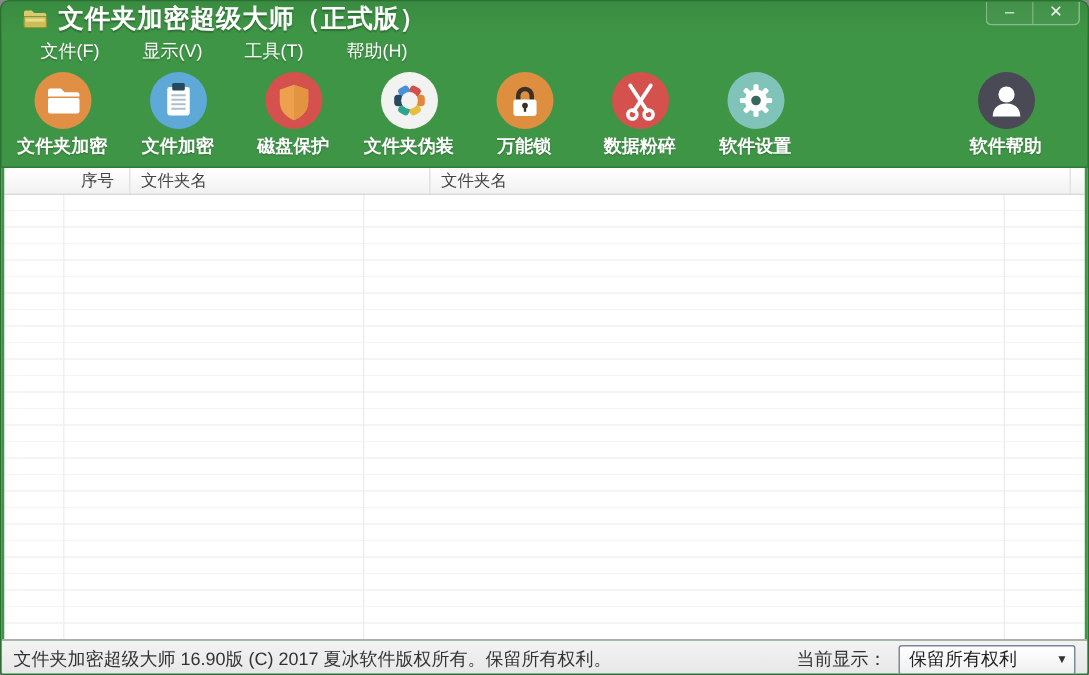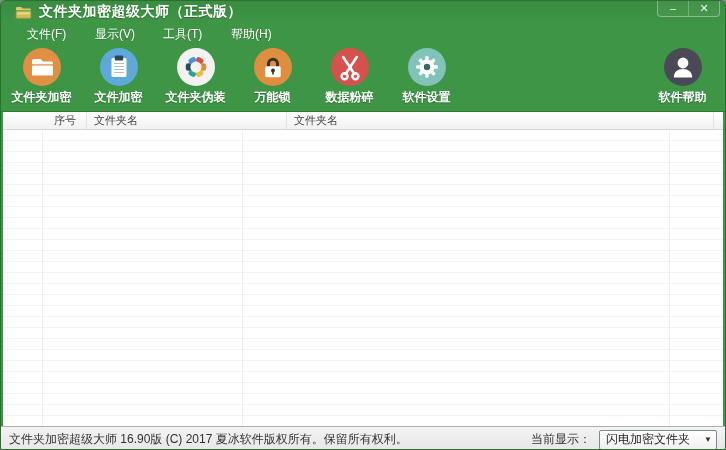--- a/index.html
+++ b/index.html
@@ -20,21 +20,21 @@
   
   .titlebar{
     height:22px;
     display:flex;align-items:center;
     background:linear-gradient(#398c40,#3f9546);
     padding-left:14px;
     position:relative;
   }
   .app-icon{margin-right:7px;display:flex;align-items:center;}
   .title-text{
-    color:#fff;font-size:14px;font-weight:bold;
+    color:#fff;font-size:17px;font-weight:bold;
     text-shadow:0 1px 1px rgba(0,0,0,.25);
     letter-spacing:.5px;
   }
   .win-controls{
     position:absolute;top:0;right:5px;
     display:flex;
     border:1px solid rgba(255,255,255,.35);
     border-top:none;
     border-radius:0 0 4px 4px;
     background:rgba(255,255,255,.05);
@@ -58,21 +58,21 @@
     color:#fff;font-size:12px;
     margin-right:28px;
     text-shadow:0 1px 1px rgba(0,0,0,.2);
     cursor:default;
     min-width:40px;
   }
   
   .toolbar{
     height:64px;
     display:flex;align-items:flex-start;
-    padding:2px 4px 0 2px;
+    padding:2px 16px 0 2px;
     border-bottom:1px solid #2e7a35;
   }
   .tool-btn{
     width:77px;
     display:flex;flex-direction:column;align-items:center;
     cursor:pointer;
   }
   .tool-btn .circ{width:40px;height:40px;display:block;}
   .tool-label{
     margin-top:2px;
@@ -191,20 +191,28 @@
         <g stroke="#a9bfce" stroke-width="1.2">
           <line x1="15.2" y1="16.5" x2="24.8" y2="16.5"></line>
           <line x1="15.2" y1="19.5" x2="24.8" y2="19.5"></line>
           <line x1="15.2" y1="22.5" x2="24.8" y2="22.5"></line>
           <line x1="15.2" y1="25.5" x2="24.8" y2="25.5"></line>
         </g>
       </svg>
       <span class="tool-label">文件加密</span>
     </div>
 
+    <div class="tool-btn">
+      <svg class="circ" viewBox="0 0 40 40">
+        <circle cx="20" cy="20" r="19" fill="#d5514e"></circle>
+        <path d="M20 9.5 l9.5 3.4 v7.6 c0 7-4.6 10.6-9.5 12.6 c-4.9-2-9.5-5.6-9.5-12.6 v-7.6 z" fill="#eda14f"></path>
+        <path d="M20 9.5 l9.5 3.4 v7.6 c0 7-4.6 10.6-9.5 12.6 z" fill="#e39440"></path>
+      </svg>
+      <span class="tool-label">磁盘保护</span>
+    </div>
 
     <div class="tool-btn">
       <svg class="circ" viewBox="0 0 40 40">
         <circle cx="20" cy="20" r="19" fill="#f2f2f0"></circle>
         <g>
           <g transform="rotate(-30 20 20)">
               <rect x="16.2" y="9.8" width="7.6" height="5.6" rx="2.4" fill="#4a90d9"></rect>
             </g>
           <g transform="rotate(30 20 20)">
               <rect x="16.2" y="9.8" width="7.6" height="5.6" rx="2.4" fill="#d24f4a"></rect>
@@ -309,18 +317,18 @@
       <div class="vline v1"></div>
       <div class="vline v2"></div>
       <div class="vline v3"></div>
     </div>
   </div>
 
   <div class="statusbar">
     <span class="status-text">文件夹加密超级大师 16.90版 (C) 2017  夏冰软件版权所有。保留所有权利。</span>
     <span class="display-label">当前显示：</span>
     <div class="display-select">
-      <span class="select-value">闪电加密文件夹</span>
+      <span class="select-value">保留所有权利</span>
       <span class="select-arrow">▼</span>
     </div>
   </div>
 
 </div>
 
 </body></html>

